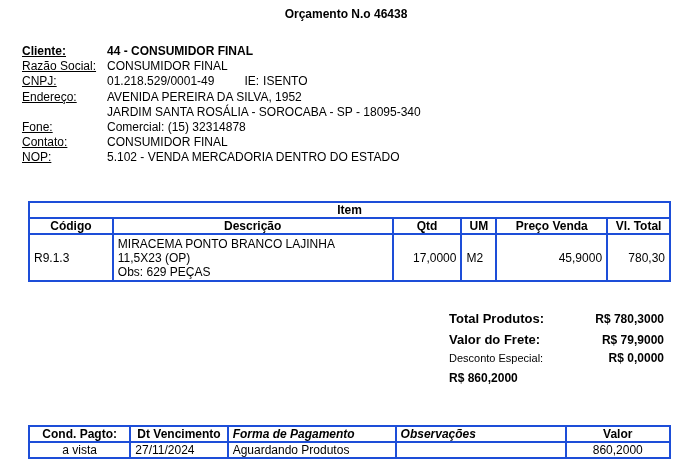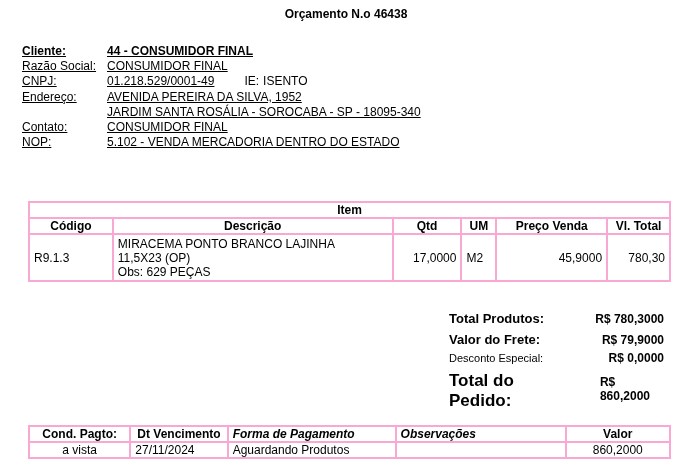--- a/index.html
+++ b/index.html
@@ -23,32 +23,32 @@
       padding-left: 2px;
     }
     .client-info {
       position: absolute;
       left: 22px; top: 44px;
       font-size: 12px;
       line-height: 15.2px;
     }
     .ci-row { display: flex; }
     .ci-label { width: 85px; text-decoration: underline; }
-    .ci-value { white-space: nowrap; text-decoration: underline; }
+    .ci-value { white-space: nowrap; }
     .bold { font-weight: bold; }
     .ie-label { margin-left: 30px; }
     .ie-value { margin-left: 4px; }
 
     table.grid {
       position: absolute;
       border-collapse: collapse;
       font-size: 12px;
     }
     table.grid td, table.grid th {
-      border: 2px solid #f9a8d4;
+      border: 2px solid #1d4ed8;
       padding: 0 4px;
     }
     table.grid th { font-weight: bold; text-align: center; height: 14px; }
 
     .items { left: 28px; top: 201px; width: 643px; }
     .items .caption-row th { height: 14px; }
     .items td { height: 45px; line-height: 14px; vertical-align: middle; }
     .items col.c1 { width: 84px; }
     .items col.c2 { width: 281px; }
     .items col.c3 { width: 69px; }
@@ -105,20 +105,24 @@
       <span class="ie-label">IE:</span>
       <span class="ie-value">ISENTO</span>
     </div>
     <div class="ci-row">
       <span class="ci-label">Endereço:</span>
       <span class="ci-value">AVENIDA PEREIRA DA SILVA, 1952</span>
     </div>
     <div class="ci-row">
       <span class="ci-label"></span>
       <span class="ci-value">JARDIM SANTA ROSÁLIA - SOROCABA - SP - 18095-340</span>
+    </div>
+    <div class="ci-row">
+      <span class="ci-label">Fone:</span>
+      <span class="ci-value">Comercial: (15) 32314878</span>
     </div>
     <div class="ci-row">
       <span class="ci-label">Contato:</span>
       <span class="ci-value">CONSUMIDOR FINAL</span>
     </div>
     <div class="ci-row">
       <span class="ci-label">NOP:</span>
       <span class="ci-value">5.102 - VENDA MERCADORIA DENTRO DO ESTADO</span>
     </div>
   </div>
@@ -166,21 +170,20 @@
     </div>
     <div class="tot-row r2">
       <span class="lbl">Valor do Frete:</span>
       <span class="val">R$ 79,9000</span>
     </div>
     <div class="tot-row r3">
       <span class="lbl">Desconto Especial:</span>
       <span class="val">R$ 0,0000</span>
     </div>
     <div class="tot-row r4">
-      <span class="lbl">Total do Pedido:</span>
       <span class="val">R$ 860,2000</span>
     </div>
   </div>
 
   <table class="grid payment">
     <colgroup>
       <col class="p1">
         <col class="p2">
         <col class="p3">
         <col class="p4">

